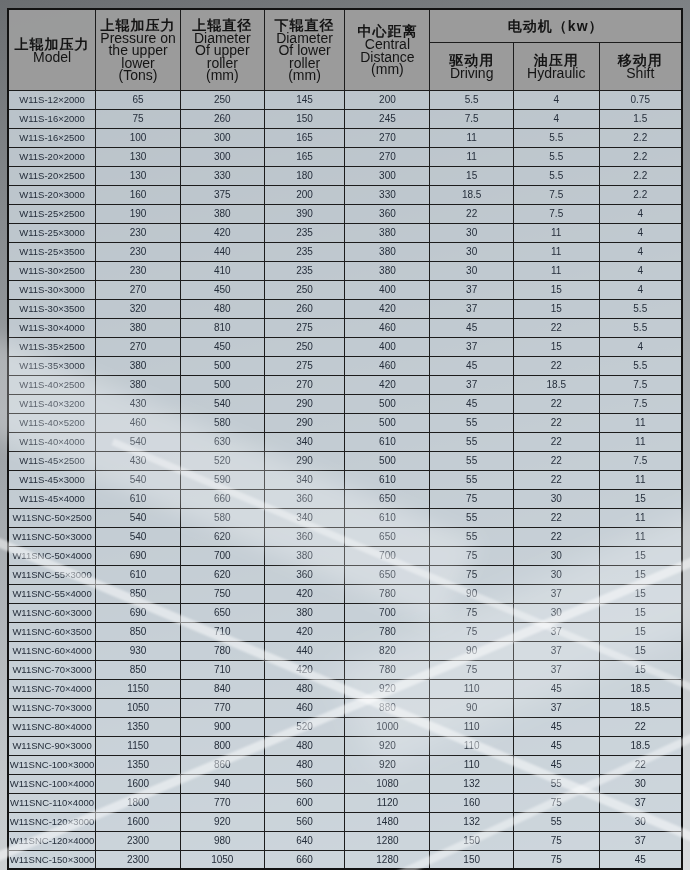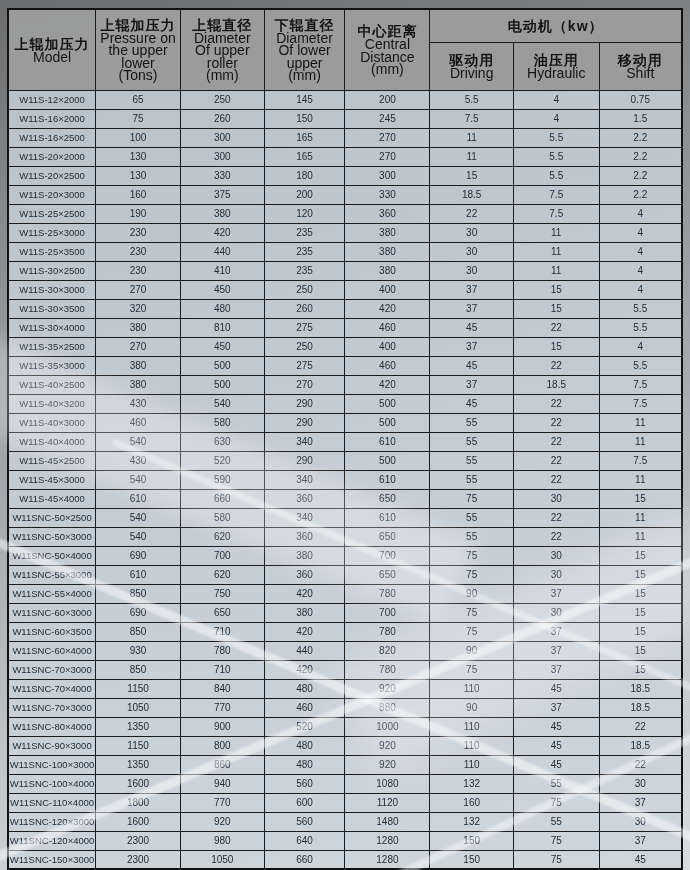--- a/index.html
+++ b/index.html
@@ -93,21 +93,21 @@
         </th>
         <th rowspan="2">
           <div class="zh">上辊直径</div>
           <div class="en">Diameter</div>
           <div class="en">Of upper roller</div>
           <div class="en">(mm)</div>
         </th>
         <th rowspan="2">
           <div class="zh">下辊直径</div>
           <div class="en">Diameter</div>
-          <div class="en">Of lower upper</div>
+          <div class="en">Of lower roller</div>
           <div class="en">(mm)</div>
         </th>
         <th rowspan="2">
           <div class="zh">中心距离</div>
           <div class="en">Central</div>
           <div class="en">Distance</div>
           <div class="en">(mm)</div>
         </th>
         <th colspan="3">
           <div class="zh">电动机（kw）</div>
@@ -186,21 +186,21 @@
           <td>200</td>
           <td>330</td>
           <td>18.5</td>
           <td>7.5</td>
           <td>2.2</td>
         </tr>
         <tr>
           <td>W11S-25×2500</td>
           <td>190</td>
           <td>380</td>
-          <td>120</td>
+          <td>390</td>
           <td>360</td>
           <td>22</td>
           <td>7.5</td>
           <td>4</td>
         </tr>
         <tr>
           <td>W11S-25×3000</td>
           <td>230</td>
           <td>420</td>
           <td>235</td>
@@ -293,21 +293,21 @@
           <td>W11S-40×3200</td>
           <td>430</td>
           <td>540</td>
           <td>290</td>
           <td>500</td>
           <td>45</td>
           <td>22</td>
           <td>7.5</td>
         </tr>
         <tr>
-          <td>W11S-40×3000</td>
+          <td>W11S-40×5200</td>
           <td>460</td>
           <td>580</td>
           <td>290</td>
           <td>500</td>
           <td>55</td>
           <td>22</td>
           <td>11</td>
         </tr>
         <tr>
           <td>W11S-40×4000</td>

